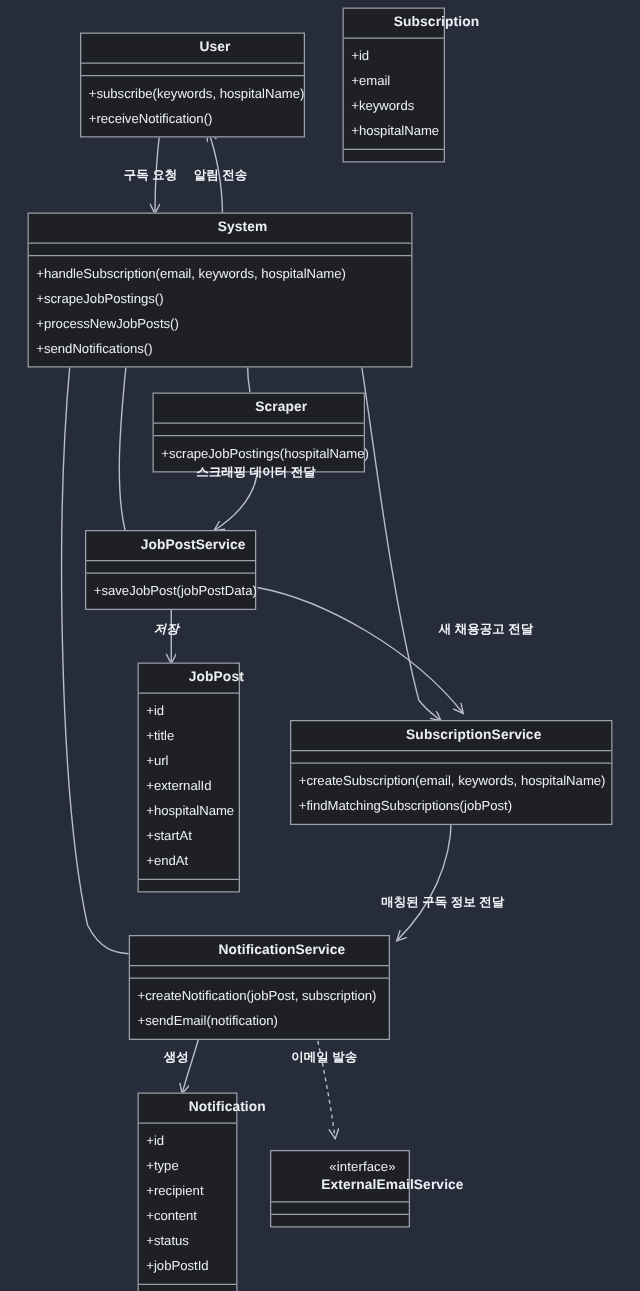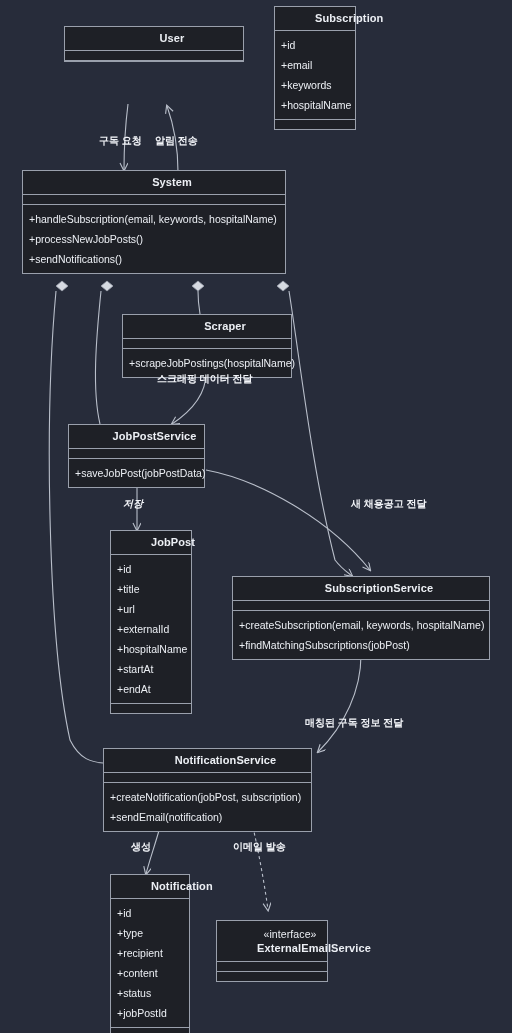--- a/index.html
+++ b/index.html
@@ -128,42 +128,47 @@
     <path d="M160,827 C155,845 149,862 146,874" fill="none" stroke="#b9bfca" stroke-width="1.1" marker-end="url(#arrowOpen)"></path>
 
     <path d="M253,827 C258,850 264,880 268,910" fill="none" stroke="#b9bfca" stroke-width="1.1" stroke-dasharray="3,3" marker-end="url(#arrowOpenDash)"></path>
   </svg>
 
   <div class="uml-class" style="left:64px; top:26px; width:180px;">
     <div class="uml-title">User</div>
     <div class="uml-sep"></div>
     <div class="uml-compartment empty"></div>
     <div class="uml-sep"></div>
+    <div class="uml-compartment">
+      <div class="uml-row">+subscribe(keywords, hospitalName)</div>
+      <div class="uml-row">+receiveNotification()</div>
+    </div>
   </div>
 
   <div class="uml-class" style="left:274px; top:6px; width:82px;">
     <div class="uml-title">Subscription</div>
     <div class="uml-sep"></div>
     <div class="uml-compartment">
       <div class="uml-row">+id</div>
       <div class="uml-row">+email</div>
       <div class="uml-row">+keywords</div>
       <div class="uml-row">+hospitalName</div>
     </div>
     <div class="uml-sep"></div>
     <div class="uml-compartment empty"></div>
   </div>
 
-  <div class="uml-class" style="left:22px; top:170px; width:264px;">
+  <div class="uml-class" style="left:22px; top:170px; width:308px;">
     <div class="uml-title">System</div>
     <div class="uml-sep"></div>
     <div class="uml-compartment empty"></div>
     <div class="uml-sep"></div>
     <div class="uml-compartment">
       <div class="uml-row">+handleSubscription(email, keywords, hospitalName)</div>
+      <div class="uml-row">+scrapeJobPostings()</div>
       <div class="uml-row">+processNewJobPosts()</div>
       <div class="uml-row">+sendNotifications()</div>
     </div>
   </div>
 
   <div class="uml-class" style="left:122px; top:314px; width:170px;">
     <div class="uml-title">Scraper</div>
     <div class="uml-sep"></div>
     <div class="uml-compartment empty"></div>
     <div class="uml-sep"></div>

